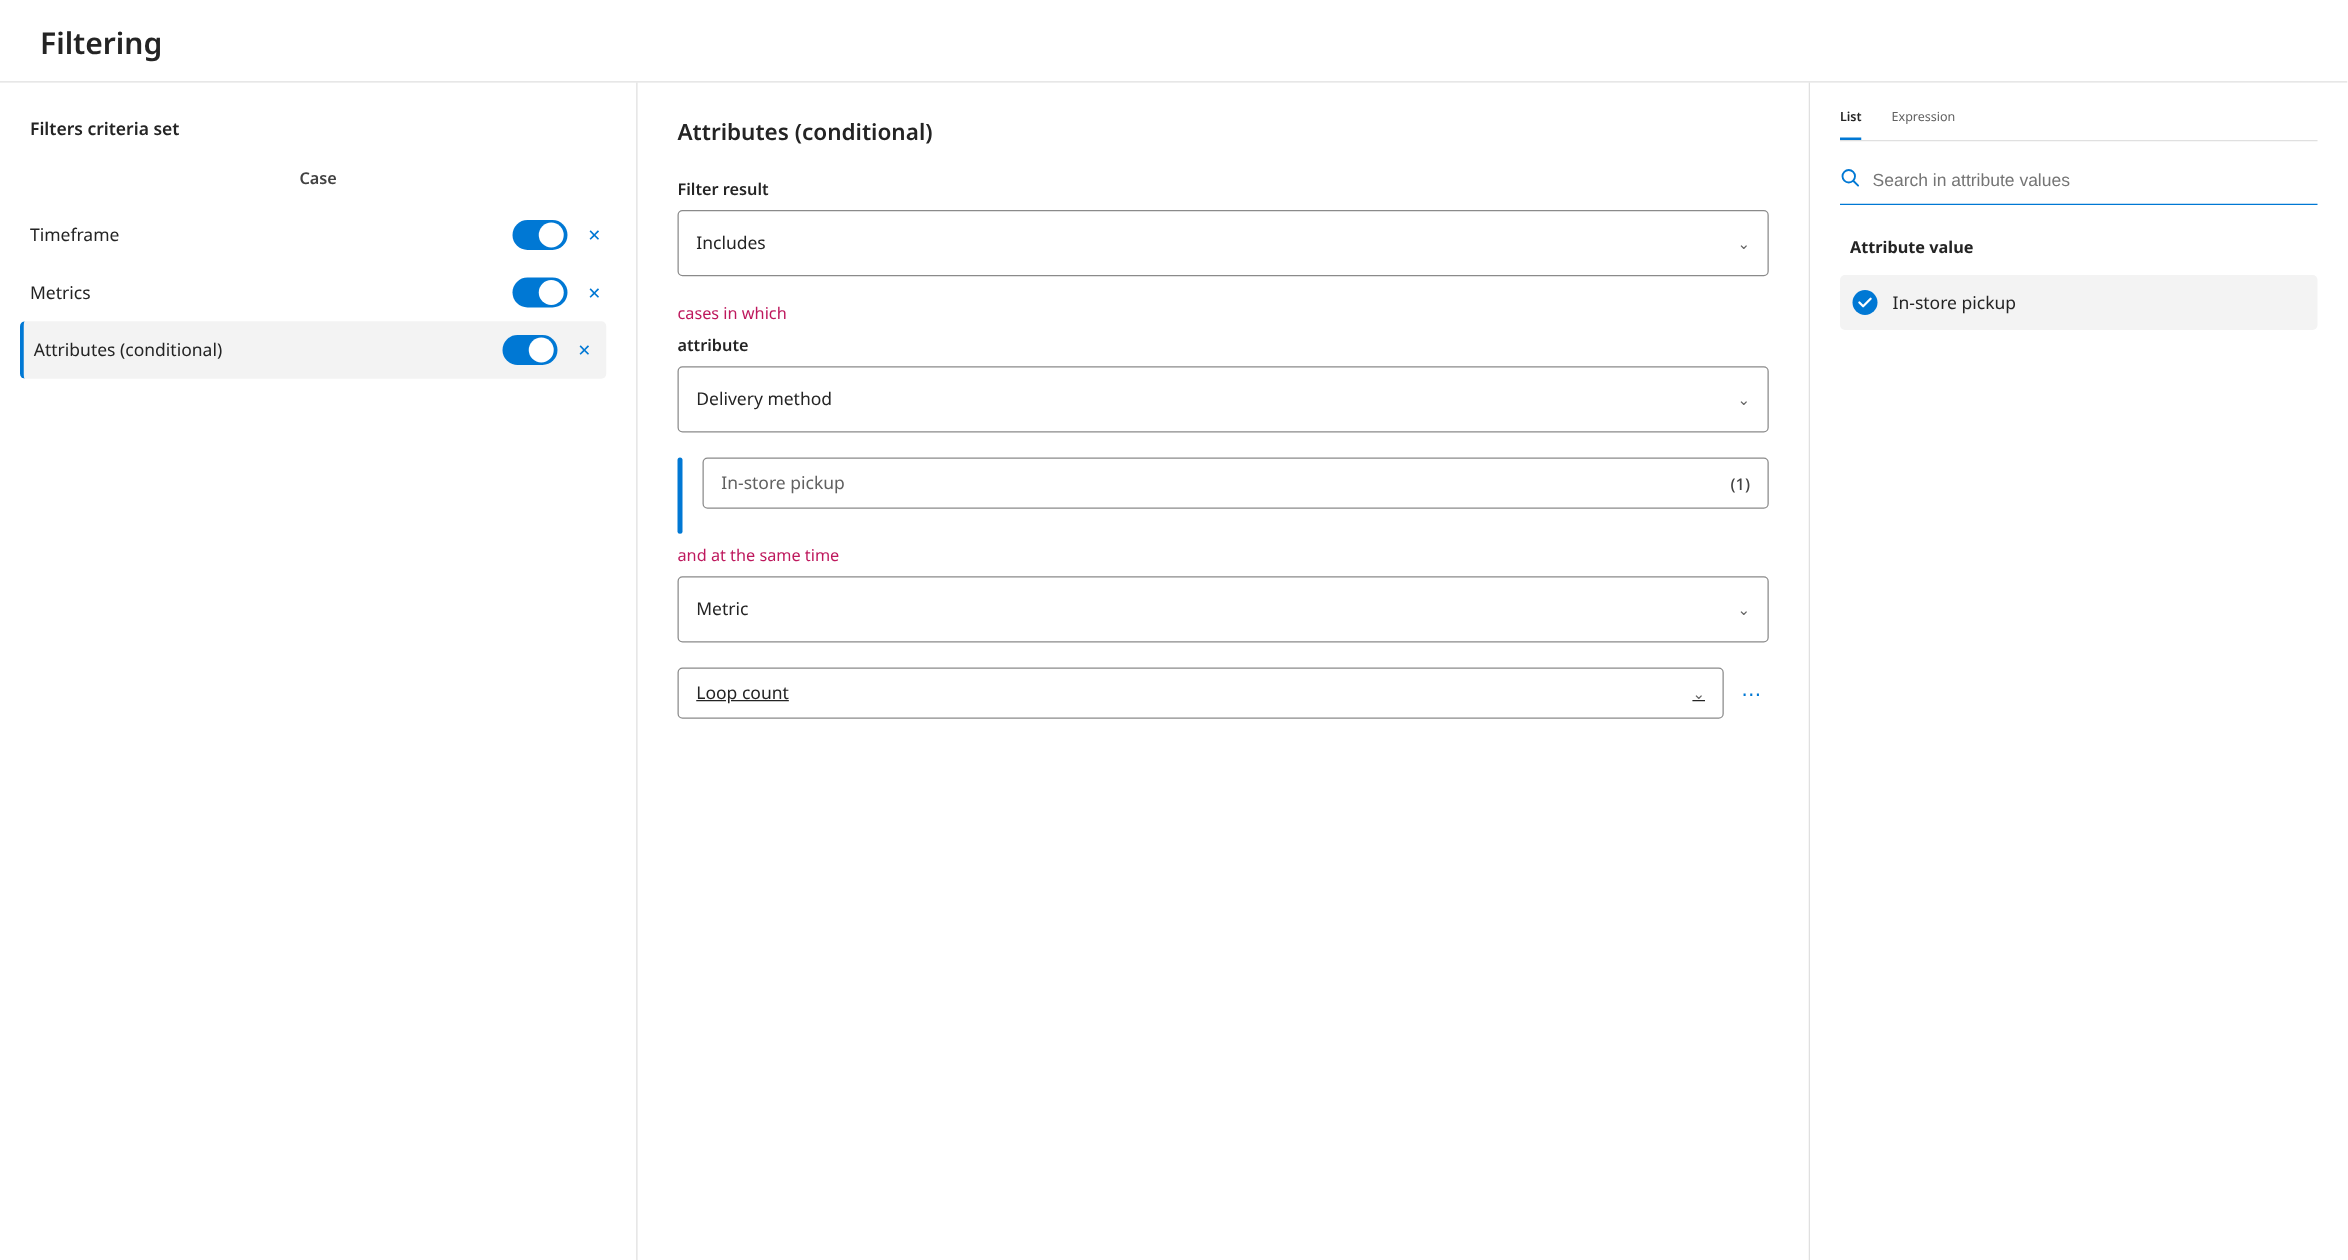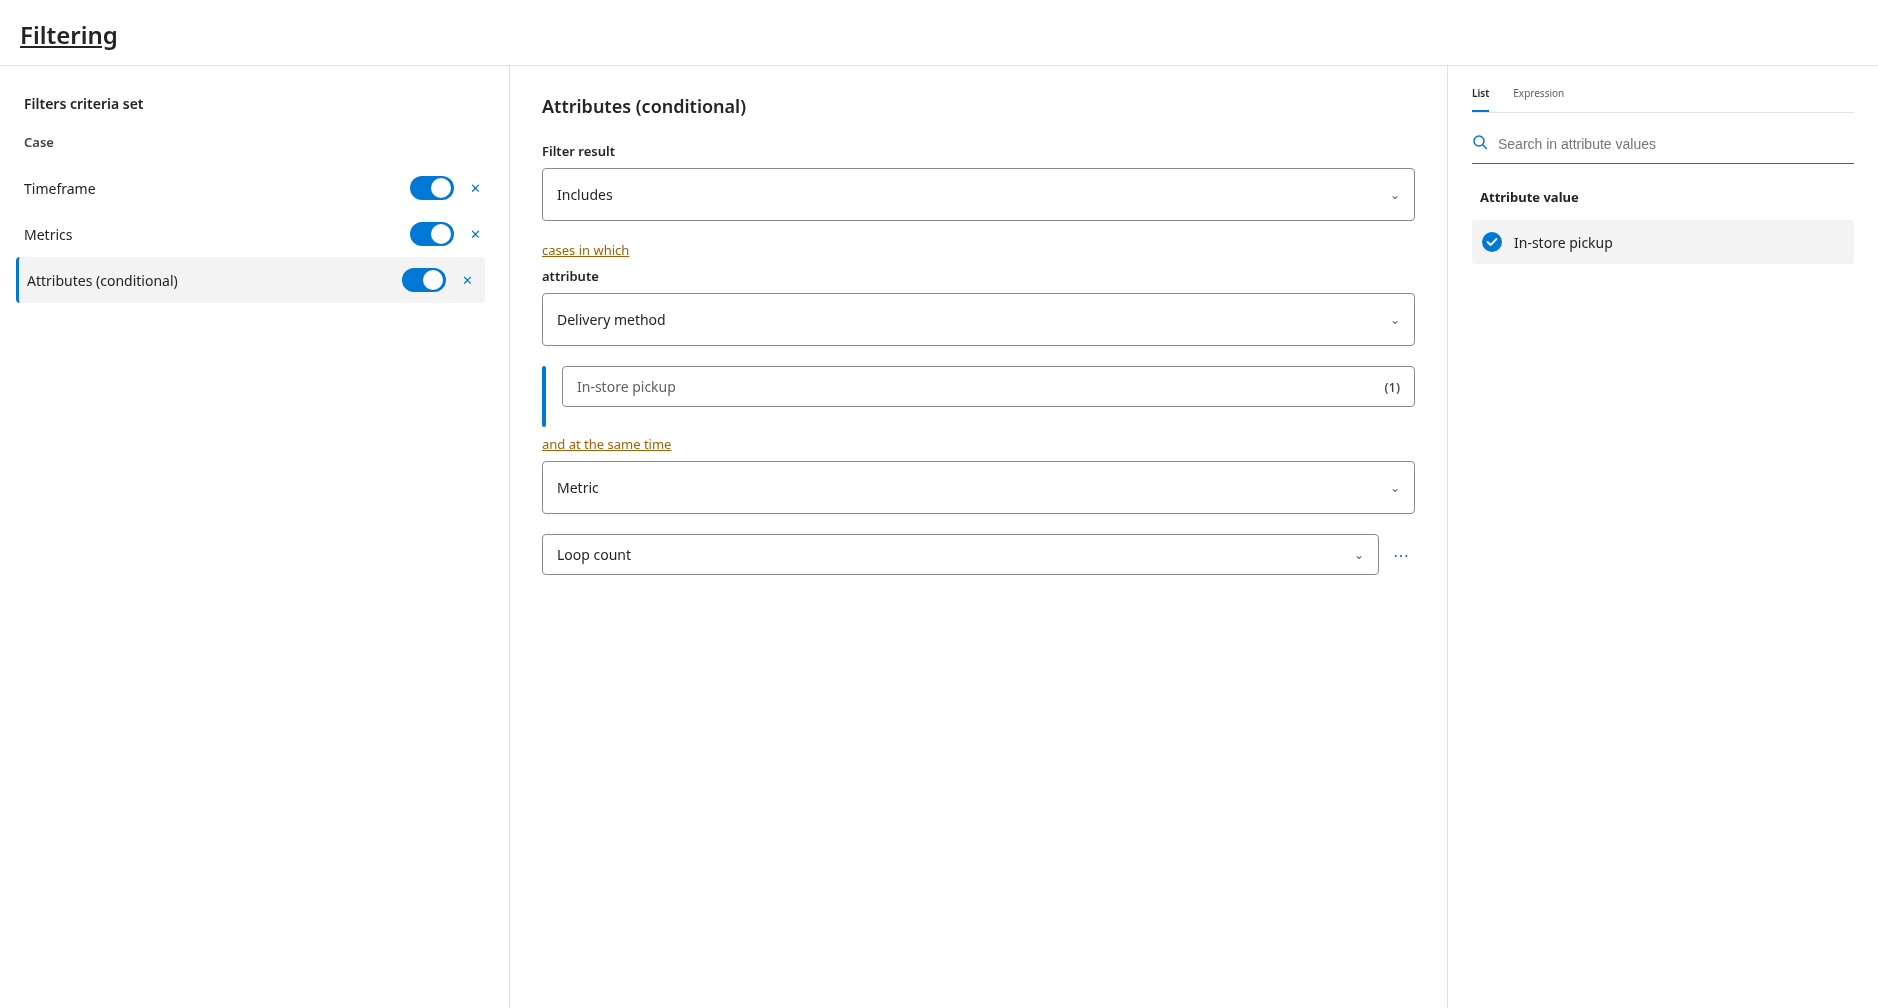--- a/index.html
+++ b/index.html
@@ -3,23 +3,22 @@
   <meta charset="utf-8">
   <style>
     * { box-sizing: border-box; margin: 0; padding: 0; }
     body {
       font-family: 'Segoe UI', system-ui, -apple-system, sans-serif;
       font-size: 14px;
       background: #fff;
       color: #242424;
     }
     .page-header {
-      padding: 18px 32px 14px 20px;
+      padding: 18px 32px 14px 32px;
       border-bottom: 1px solid #e0e0e0;
-      text-decoration: underline;
     }
     .page-title {
       font-size: 24px;
       font-weight: 600;
       color: #242424;
     }
     .main-layout {
       display: flex;
       height: calc(100vh - 60px);
     }
@@ -34,20 +33,21 @@
       font-size: 14px;
       font-weight: 600;
       color: #242424;
       margin-bottom: 20px;
     }
     .criteria-label {
       font-size: 13px;
       font-weight: 600;
       color: #424242;
       margin-bottom: 14px;
+      text-align: center;
     }
     .criteria-item {
       display: flex;
       align-items: center;
       padding: 10px 0;
       border-radius: 4px;
       gap: 12px;
     }
     .criteria-item.active {
       background: #f3f3f3;
@@ -108,23 +108,22 @@
     }
     .field-label {
       font-size: 13px;
       font-weight: 600;
       color: #242424;
       margin-bottom: 8px;
     }
     .field-label-normal {
       font-size: 13px;
       font-weight: 400;
-      color: #a16207;
+      color: #be185d;
       margin-bottom: 8px;
-      text-decoration: underline;
     }
     .select-box {
       width: 100%;
       display: flex;
       align-items: center;
       justify-content: space-between;
       border: 1px solid #8a8a8a;
       border-radius: 4px;
       padding: 16px 14px;
       cursor: pointer;
@@ -184,20 +183,21 @@
       display: flex;
       align-items: center;
       justify-content: space-between;
       border: 1px solid #8a8a8a;
       border-radius: 4px;
       padding: 10px 14px;
       cursor: pointer;
       background: #fff;
       font-size: 14px;
       color: #242424;
+      text-decoration: underline;
     }
     .more-icon {
       color: #0078d4;
       font-size: 16px;
       cursor: pointer;
       letter-spacing: 2px;
       padding: 8px 4px;
     }
 
     

